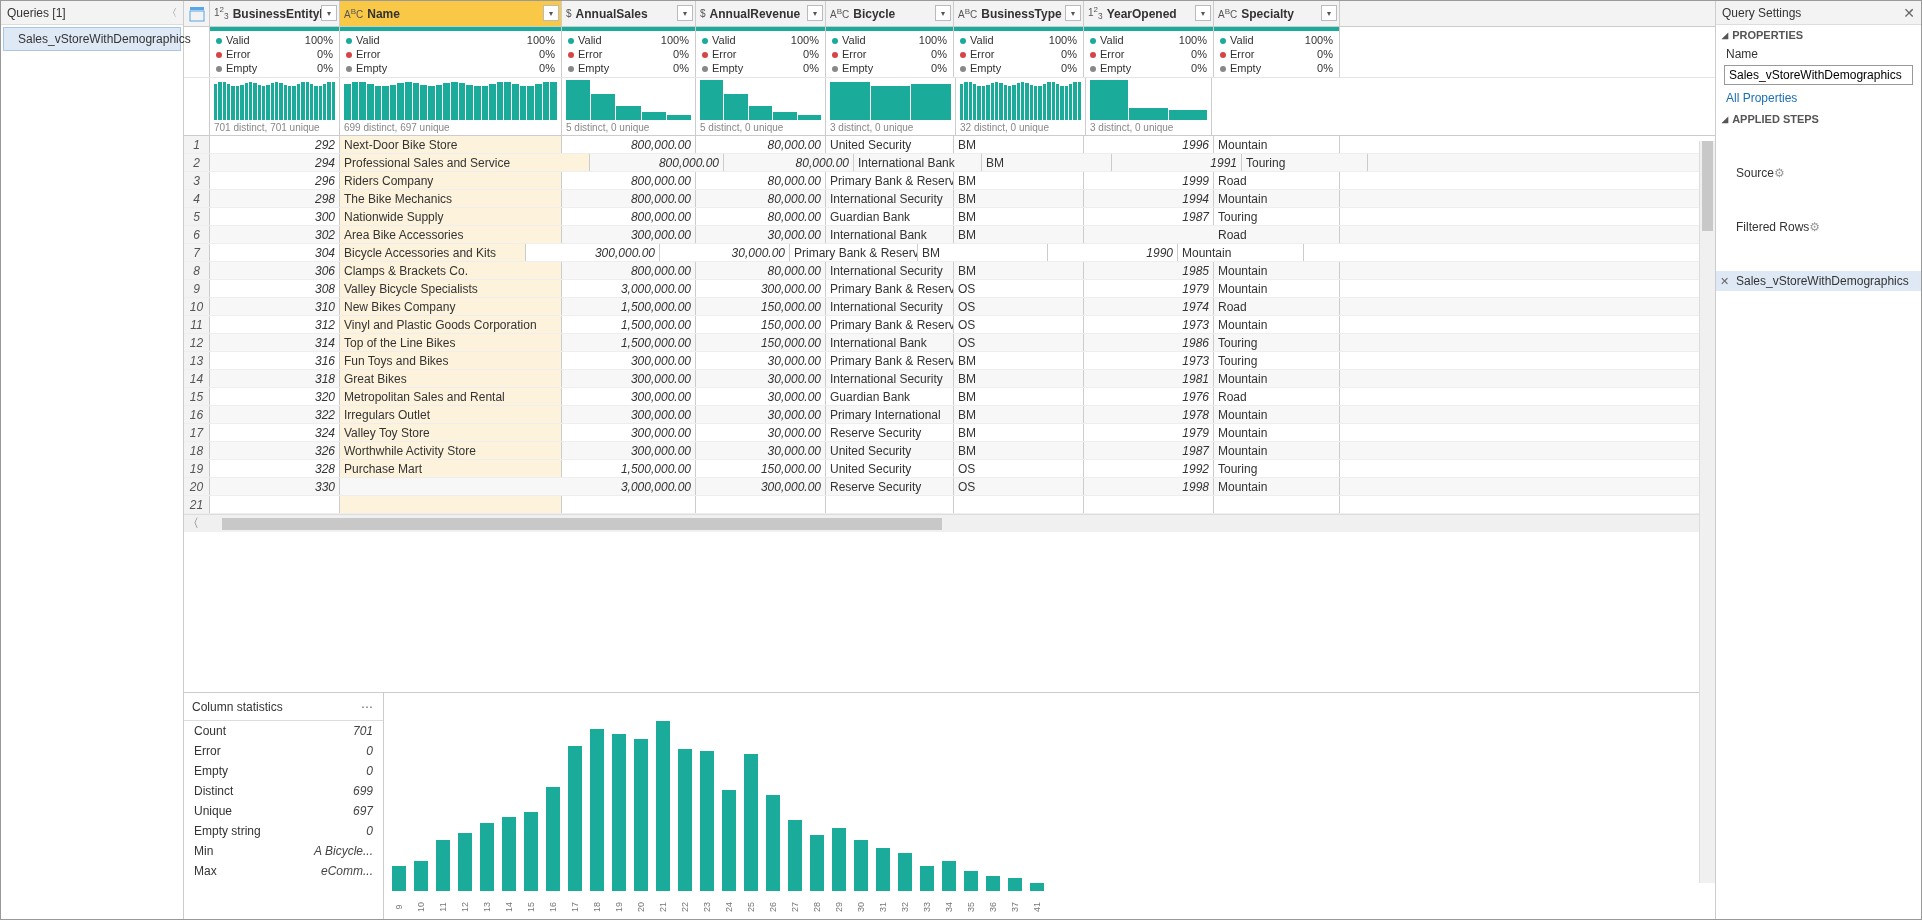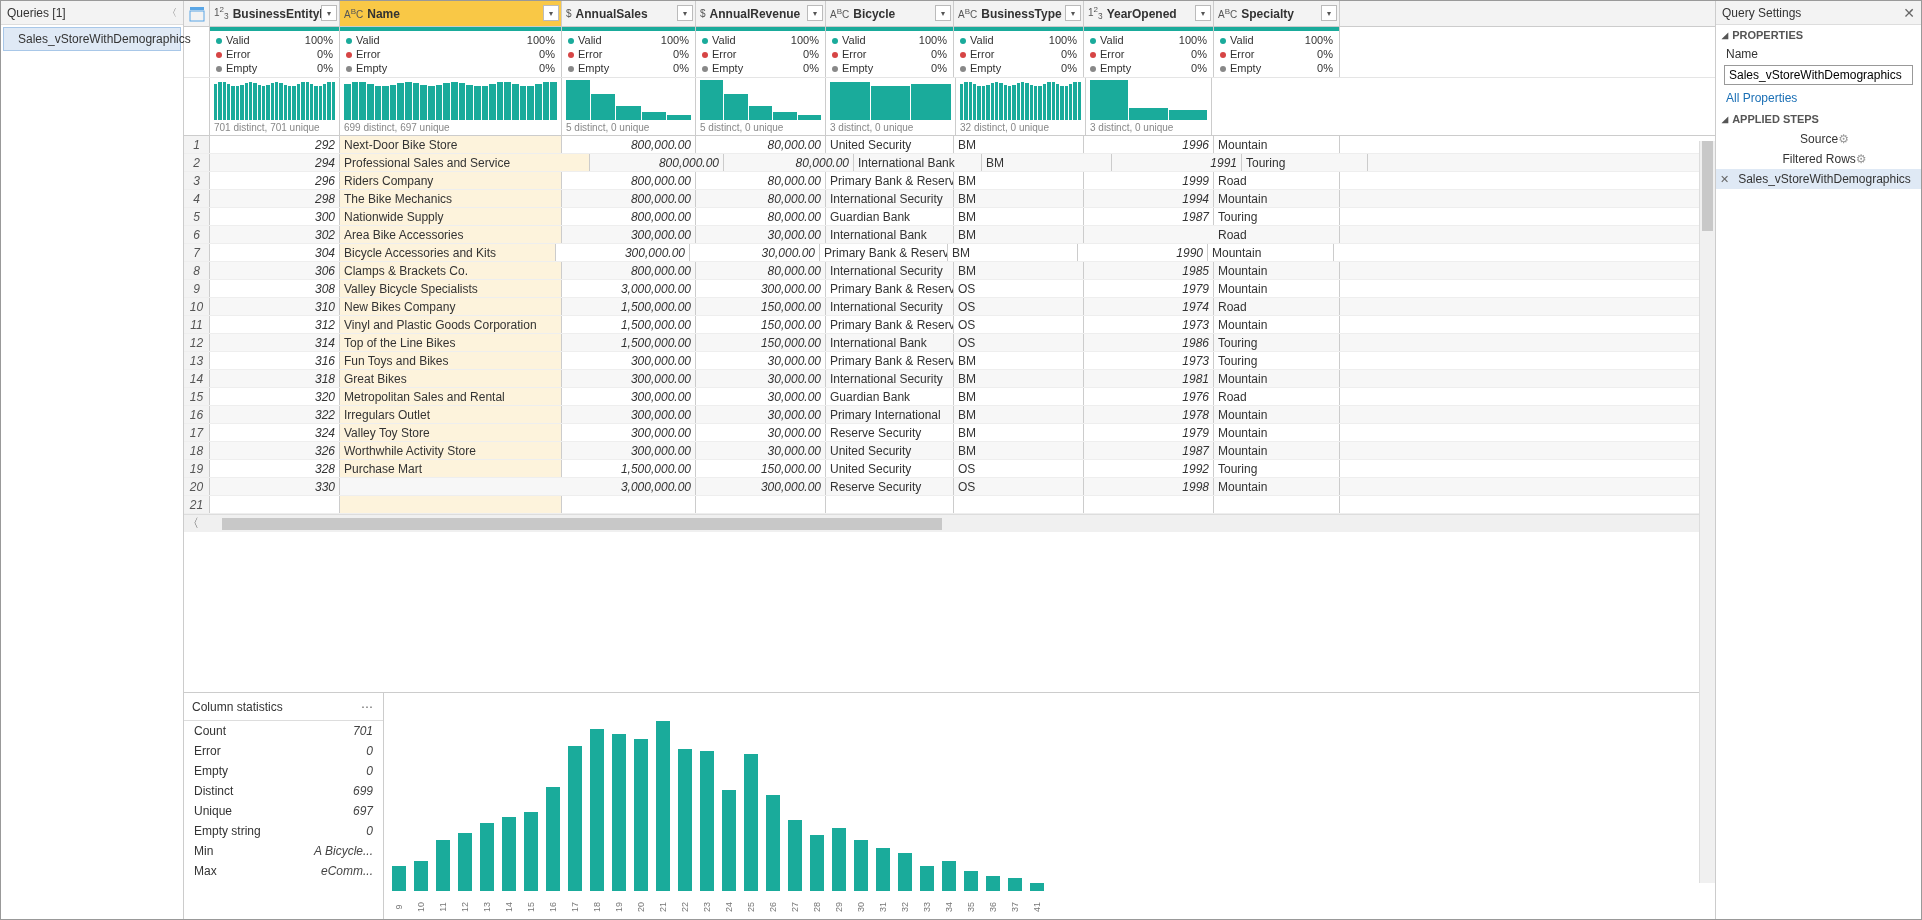--- a/index.html
+++ b/index.html
@@ -59,21 +59,21 @@
 .br-chart .lbl{font-size:9px; color:#777; margin-top:4px; transform:rotate(-90deg); transform-origin:center; height:24px; display:flex; align-items:center;}
 .right-panel { width:205px; display:flex; flex-direction:column; }
 .rp-head { height:24px; background:#f3f3f3; display:flex; align-items:center; justify-content:space-between; padding:0 6px; border-bottom:1px solid #ddd;}
 .rp-head .x{color:#666; font-size:14px;}
 .rp-section-title{display:flex; align-items:center; padding:4px 6px; font-size:11px; font-weight:600; color:#555;}
 .rp-section-title .tri{font-size:8px; margin-right:4px;}
 .rp-name-label{padding:2px 10px; font-size:12px;}
 .rp-name-input{margin:2px 8px; padding:2px 4px; border:1px solid #999; font-size:12px; width:calc(100% - 16px);}
 .rp-link{color:#1a6fb5; padding:4px 10px; font-size:12px;}
 .steps{padding:0;}
-.step{display:flex; align-items:center; justify-content:center; padding:3px 8px 3px 20px; font-size:12px; position:relative;}
+.step{display:flex; align-items:center; justify-content:flex-start; padding:3px 8px 3px 20px; font-size:12px; position:relative;margin-top:34px;}
 .step.sel{background:#dfe9f5;}
 .step .gear{color:#999; font-size:12px;}
 .step .del{position:absolute; left:4px; font-size:11px; color:#666;}
 .triple{letter-spacing:2px; color:#666;}
 .resize-icon{font-size:11px; color:#999;}
 </style>
 </head>
 <body>
 
 <div class="app">
@@ -471,21 +471,21 @@
             <div class="cell num" style="width: 134px;">300,000.00</div>
             <div class="cell num" style="width: 130px;">30,000.00</div>
             <div class="cell" style="width: 128px;">International Bank</div>
             <div class="cell" style="width: 130px;">BM</div>
             <div class="cell num" style="width: 130px; margin-top: 36px;">1982</div>
             <div class="cell" style="width: 126px;">Road</div>
           </div>
           <div class="data-row">
             <div class="row-idx">7</div>
             <div class="cell num" style="width: 130px;">304</div>
-            <div class="cell sel" style="width: 216px;">Bicycle Accessories and Kits</div>
+            <div class="cell sel" style="width: 186px;">Bicycle Accessories and Kits</div>
             <div class="cell num" style="width: 134px;">300,000.00</div>
             <div class="cell num" style="width: 130px;">30,000.00</div>
             <div class="cell" style="width: 128px;">Primary Bank &amp; Reserve</div>
             <div class="cell" style="width: 130px;">BM</div>
             <div class="cell num" style="width: 130px;">1990</div>
             <div class="cell" style="width: 126px;">Mountain</div>
           </div>
           <div class="data-row">
             <div class="row-idx">8</div>
             <div class="cell num" style="width: 130px;">306</div>

